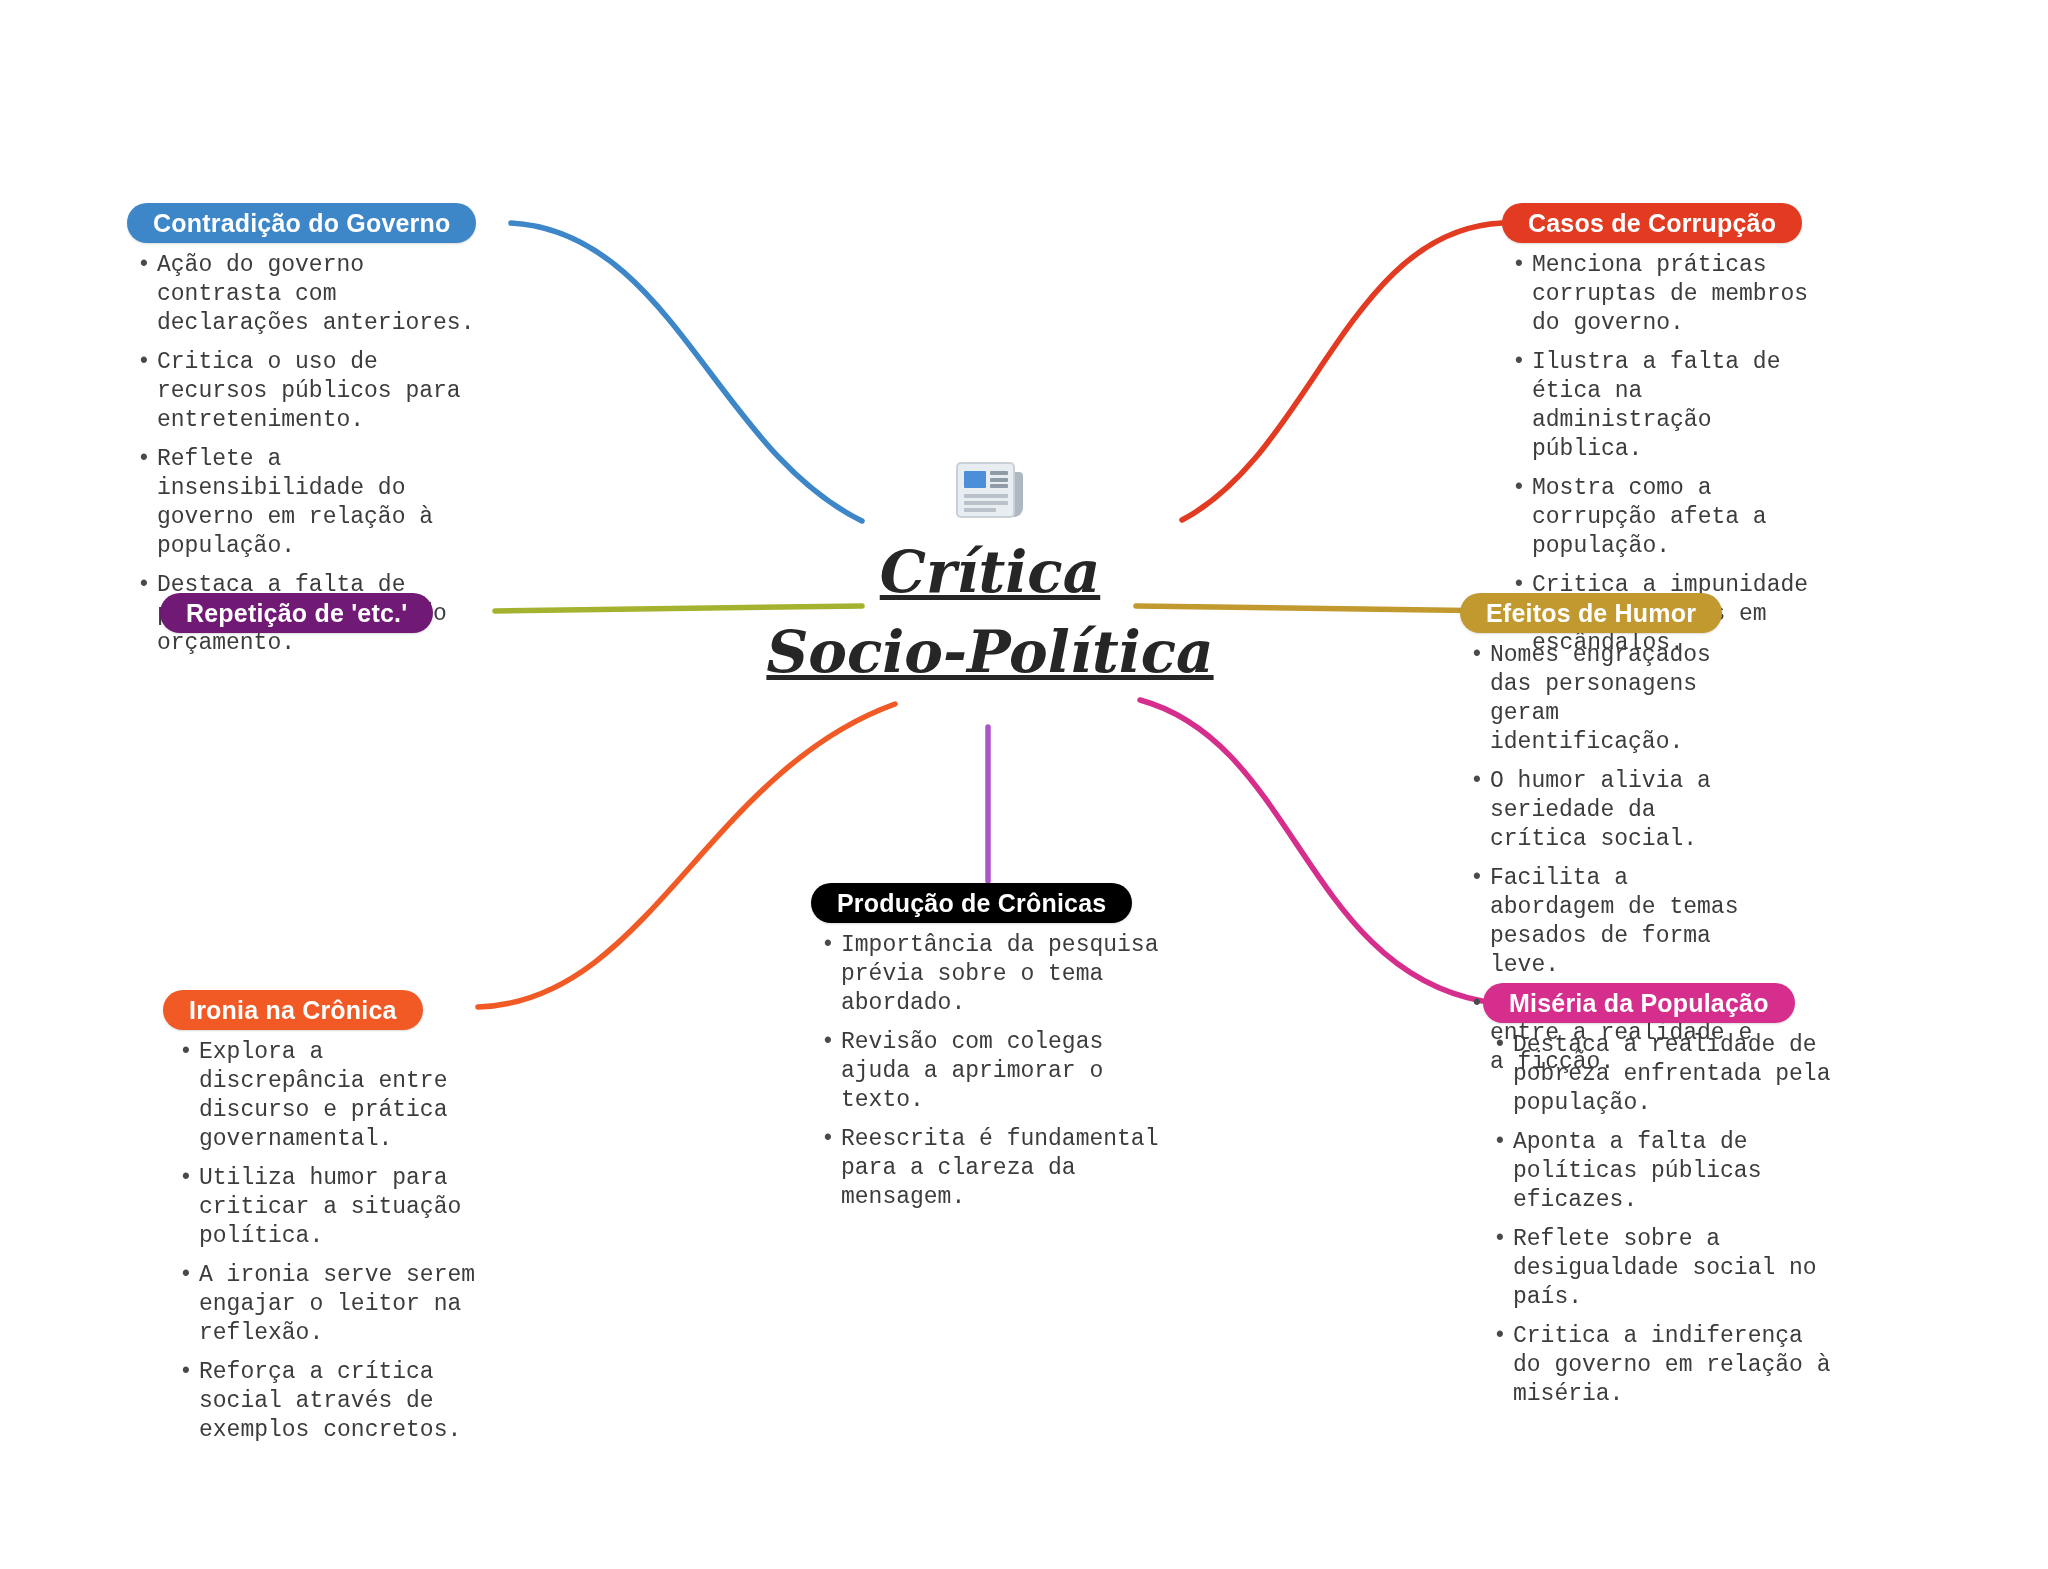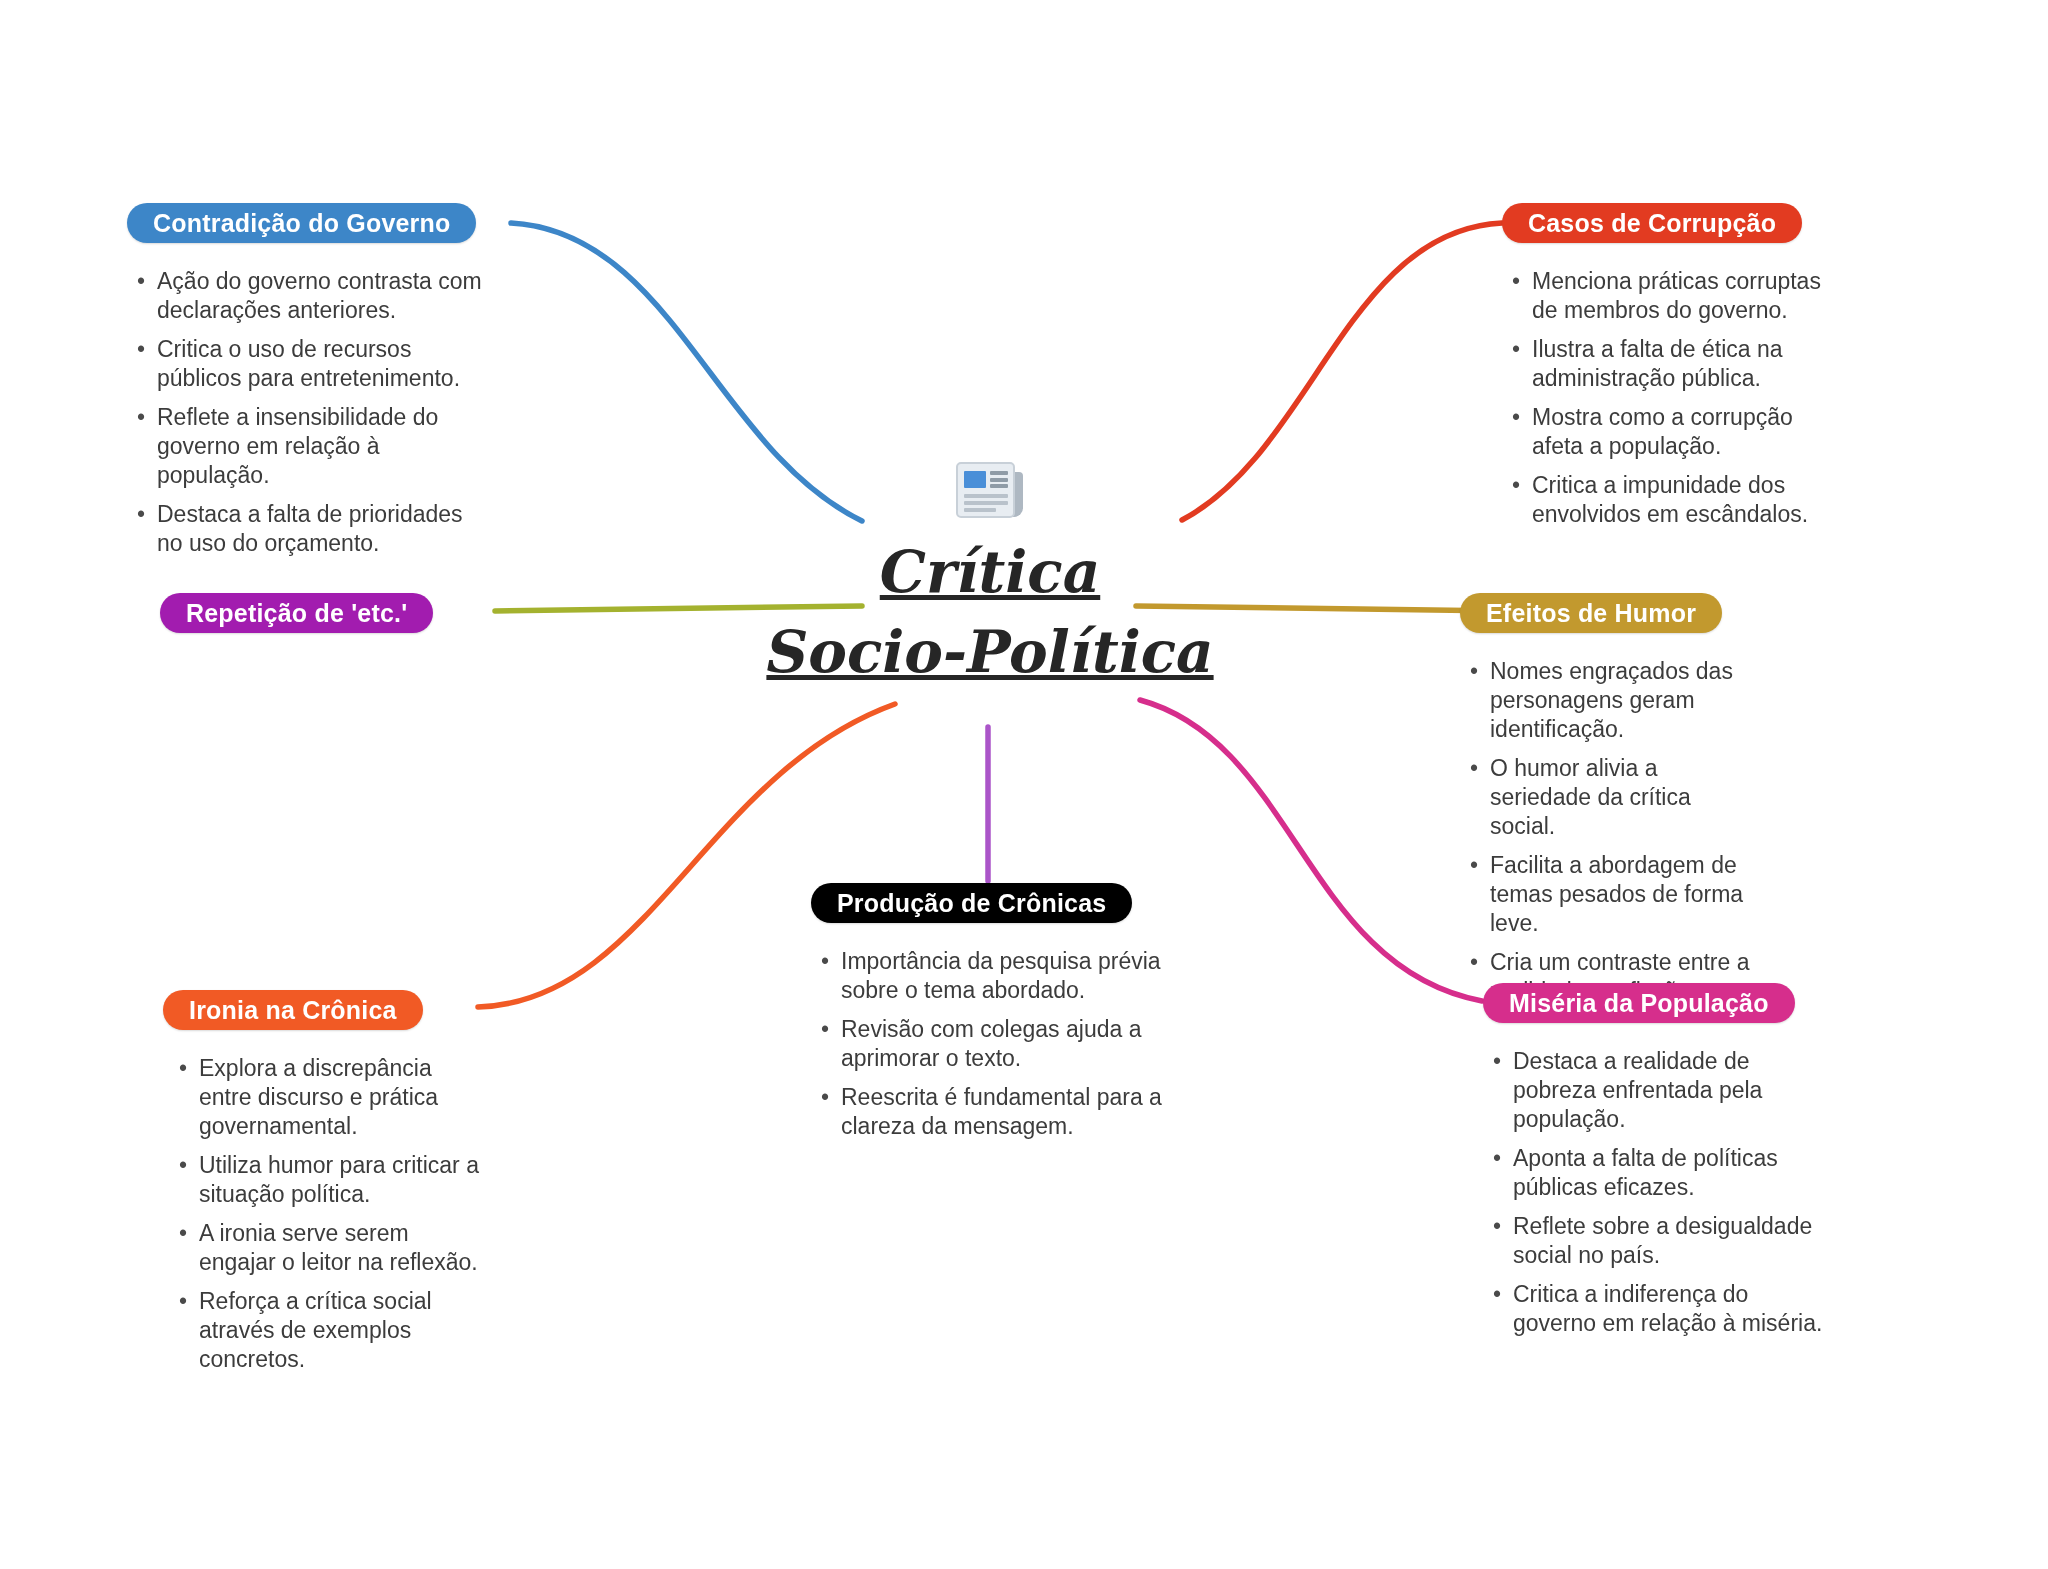--- a/index.html
+++ b/index.html
@@ -27,22 +27,23 @@
     border-radius: 22px;
     color: #ffffff;
     font-weight: bold;
     font-size: 25px;
     letter-spacing: 0.2px;
     white-space: nowrap;
     box-shadow: 0 1px 2px rgba(0,0,0,0.15);
   }
   ul.items {
     list-style: none;
-    margin: 24px 0 0 0;
+    margin: 8px 0 0 0;
     padding: 0;
+    font-family: Liberation Mono, monospace;
   }
   ul.items li {
     position: relative;
     padding-left: 24px;
     margin-bottom: 10px;
     font-size: 23px;
     line-height: 1.26;
     color: #3c3c3c;
   }
   ul.items li::before {
@@ -118,21 +119,21 @@
   <div class="pill" style="background: rgb(226, 59, 33);">Casos de Corrupção</div>
   <ul class="items" style="width:320px; margin-left:6px;">
     <li>Menciona práticas corruptas de membros do governo.</li>
     <li>Ilustra a falta de ética na administração pública.</li>
     <li>Mostra como a corrupção afeta a população.</li>
     <li>Critica a impunidade dos envolvidos em escândalos.</li>
   </ul>
 </div>
 
 <div class="branch" style="left:160px; top:593px; width:345px;">
-  <div class="pill" style="background: #a21caf;">Repetição de 'etc.'</div>
+  <div class="pill" style="background: #701a75;">Repetição de 'etc.'</div>
 </div>
 
 <div class="branch" style="left:1460px; top:593px; width:320px;">
   <div class="pill" style="background: rgb(194, 153, 46);">Efeitos de Humor</div>
   <ul class="items" style="width:295px; margin-left:6px;">
     <li>Nomes engraçados das personagens geram identificação.</li>
     <li>O humor alivia a seriedade da crítica social.</li>
     <li>Facilita a abordagem de temas pesados de forma leve.</li>
     <li>Cria um contraste entre a realidade e a ficção.</li>
   </ul>

